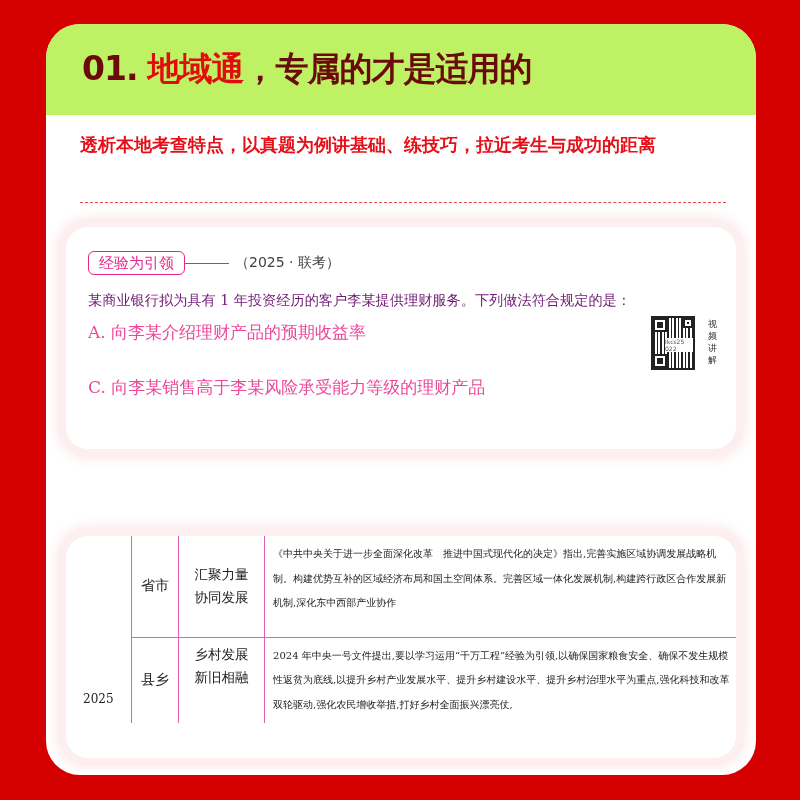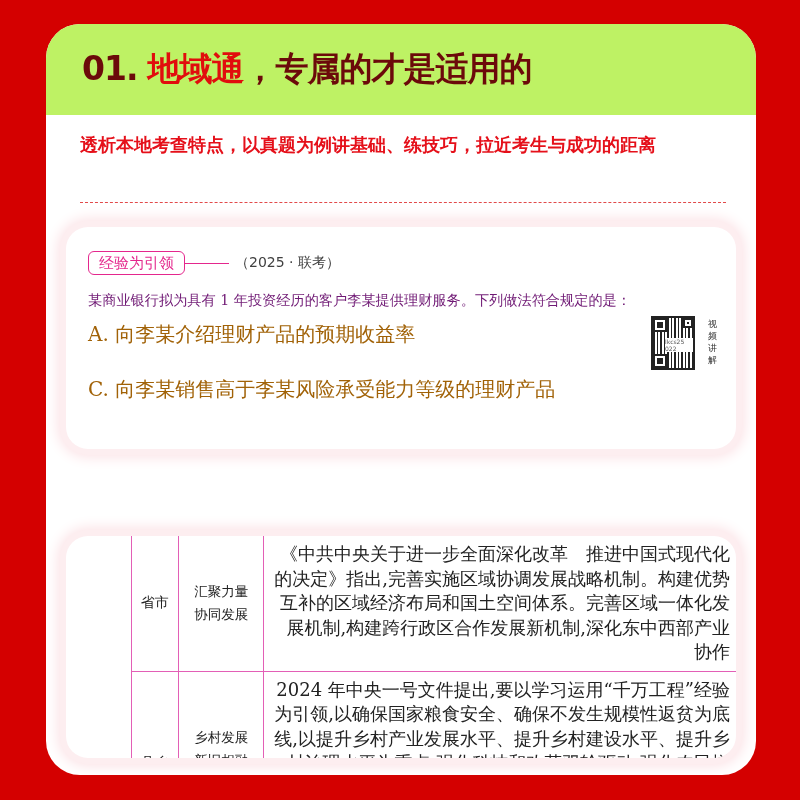--- a/index.html
+++ b/index.html
@@ -94,22 +94,22 @@
     left: 22px; top: 64px;
     font-family: "DejaVu Serif", "Liberation Serif", serif;
     font-size: 14.2px;
     color: #701a75;
     white-space: nowrap;
   }
   .q-option {
     position: absolute;
     left: 22px;
     font-family: "DejaVu Serif", "Liberation Serif", serif;
-    font-size: 20px;
-    color: #a16207;
+    font-size: 17px;
+    color: #ec4899;
     white-space: nowrap;
   }
   .opt-a { top: 94px; }
   .opt-b { top: 124px; }
   .opt-c { top: 149px; }
   .opt-d { top: 180px; }
   .qr {
     position: absolute;
     left: 585px; top: 89px;
     width: 44px; height: 54px;
@@ -162,24 +162,24 @@
     border-bottom: 1.5px solid #e35fb6;
     vertical-align: middle;
     text-align: center;
     font-size: 13.5px;
   }
   .exam-table td.year { border-left: none; border-bottom: none; width: 70px; height: 222px; vertical-align: bottom; padding-bottom: 17px; font-size: 12px; }
   .exam-table td.level { width: 52px; font-size: 14px; }
   .exam-table td.theme { width: 96px; font-size: 13.5px; line-height: 23px; }
   .exam-table td.content {
     width: 532px;
-    text-align: right;
+    text-align: left;
     padding: 6px 6px 6px 8px;
     line-height: 24.5px;
-    font-size: 18px;
+    font-size: 10px;
     vertical-align: top;
   }
   .exam-table tr.r1 td { height: 101px; }
   .exam-table tr.r2 td { border-bottom: none; }
   .exam-table tr.r2 td.level, .exam-table tr.r2 td.theme { vertical-align: bottom; padding-bottom: 34px; }
   .theme-line { display: block; }
 </style>
 </head>
 <body>
 

